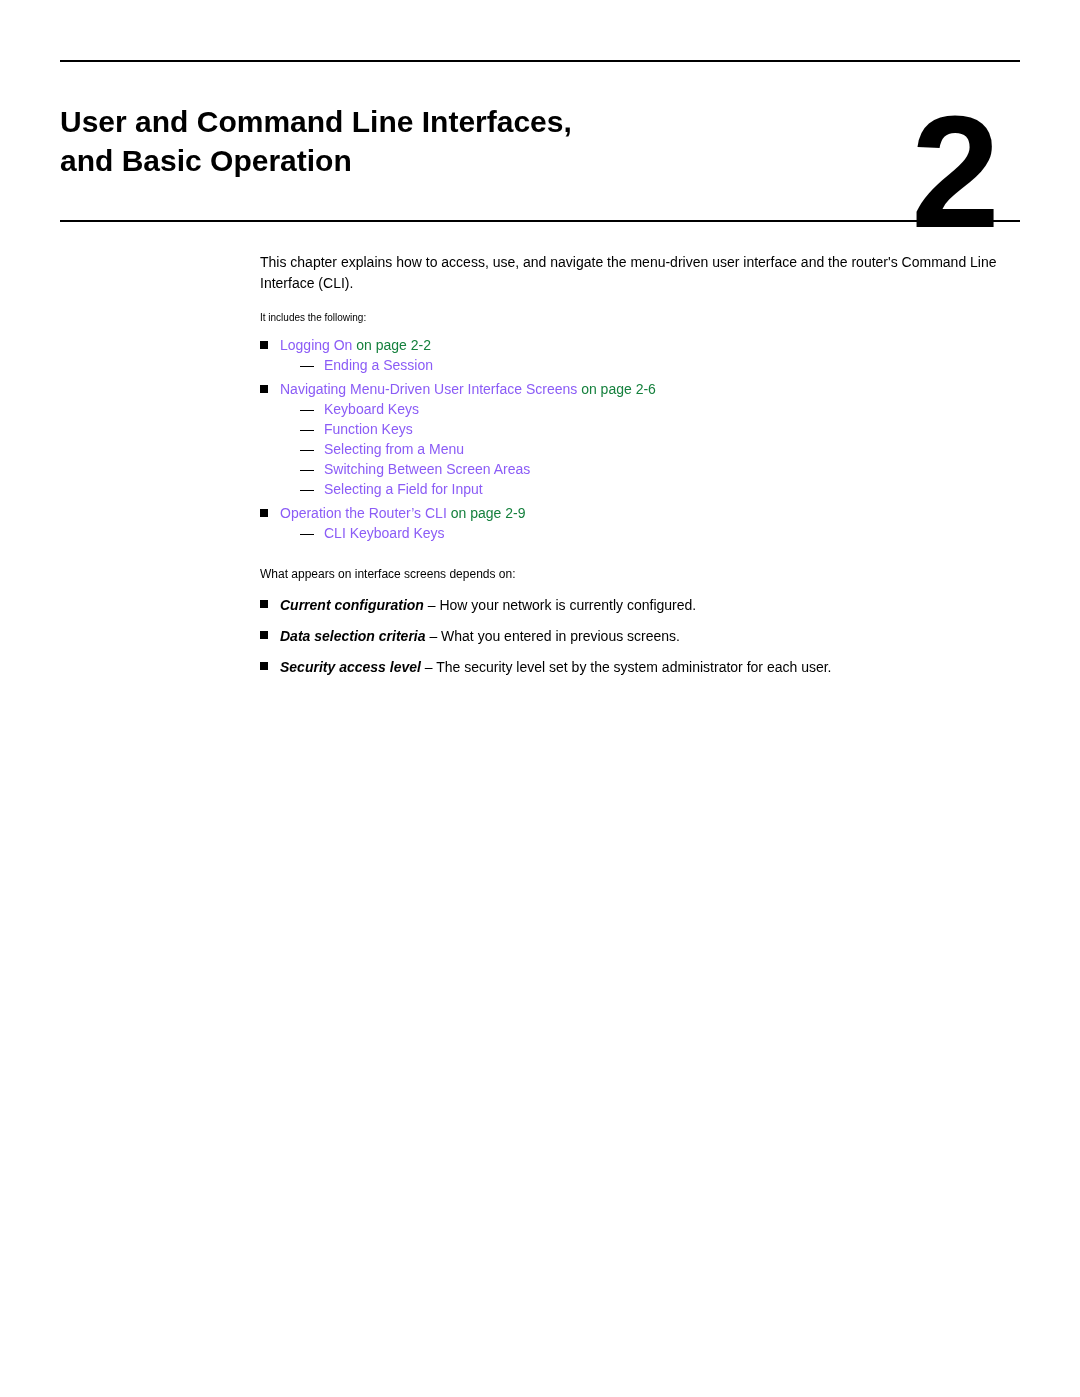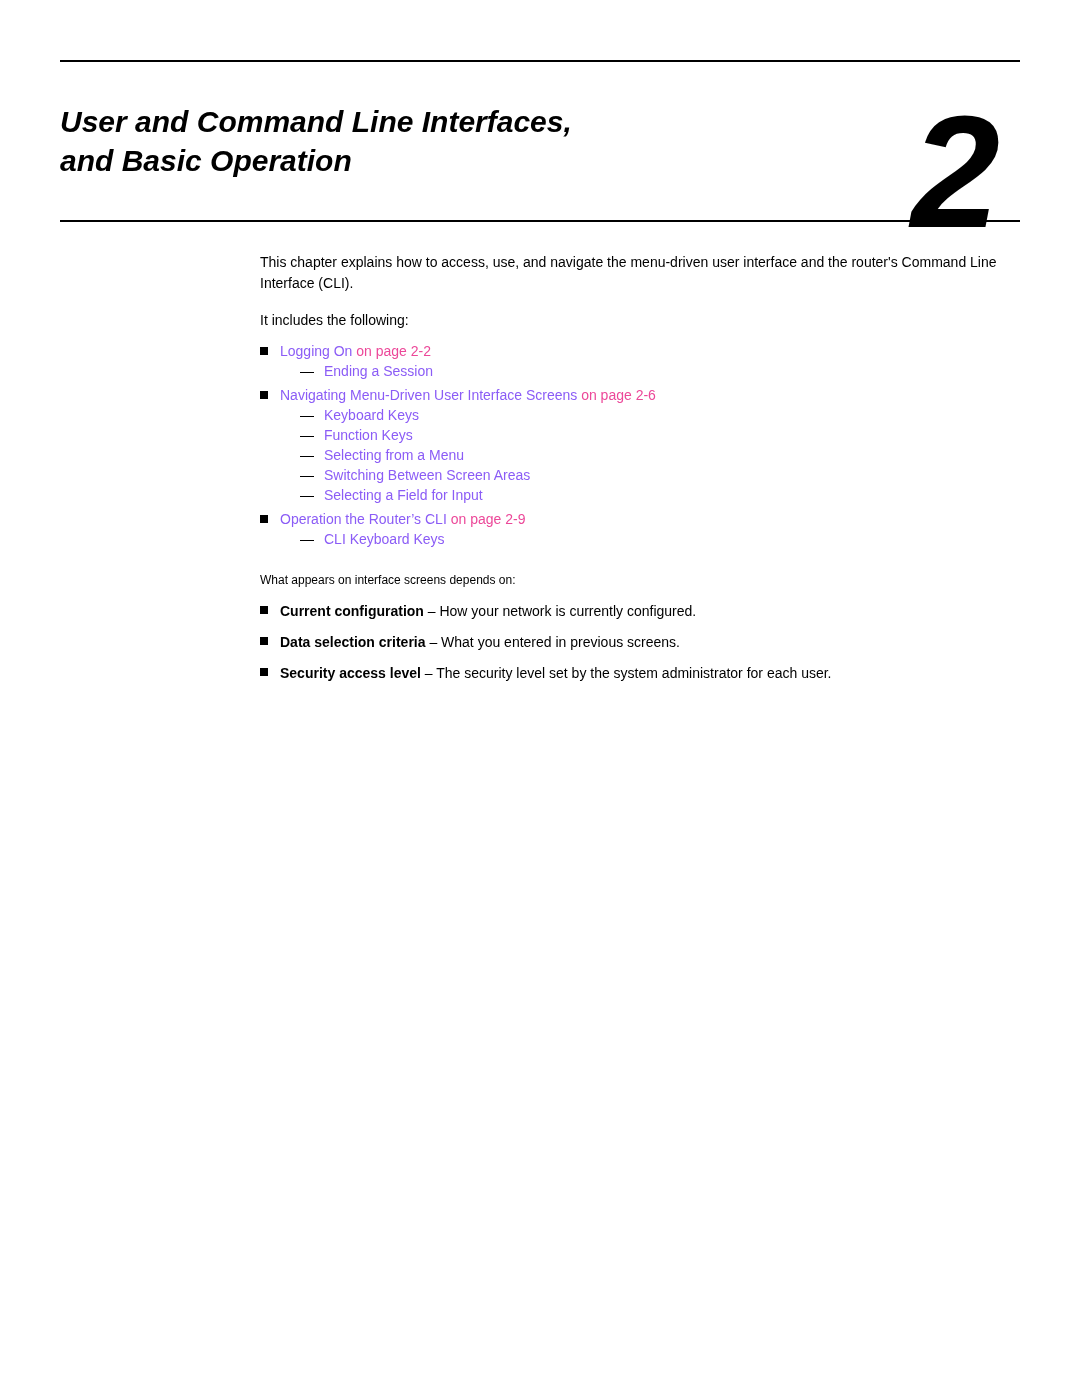--- a/index.html
+++ b/index.html
@@ -28,21 +28,20 @@
 
     .top-rule {
       border: none;
       border-top: 2px solid #000000;
       margin: 60px 60px 0 60px;
     }
 
     .chapter-header {
       padding: 40px 80px 0 60px;
       position: relative;
-      font-style: italic;
     }
 
     .chapter-title {
       font-size: 30px;
       font-weight: bold;
       font-family: Arial, Helvetica, sans-serif;
       line-height: 1.3;
       margin-bottom: 10px;
       max-width: 700px;
     }
@@ -69,21 +68,21 @@
     }
 
     .intro-text {
       font-size: 14px;
       line-height: 1.5;
       margin-bottom: 16px;
       font-family: Arial, Helvetica, sans-serif;
     }
 
     .includes-text {
-      font-size: 14px;
+      font-size: 10px;
       line-height: 1.5;
       margin-bottom: 12px;
       font-family: Arial, Helvetica, sans-serif;
     }
 
     .toc-list {
       list-style: none;
       margin-bottom: 20px;
     }
 
@@ -104,21 +103,21 @@
       margin-top: 4px;
       flex-shrink: 0;
     }
 
     .toc-link {
       color: #8b5cf6;
       text-decoration: none;
     }
 
     .toc-text {
-      color: #ec4899;
+      color: #15803d;
     }
 
     .sub-list {
       list-style: none;
       margin-left: 20px;
       margin-top: 4px;
     }
 
     .sub-list li {
       margin-bottom: 4px;
@@ -154,20 +153,21 @@
       align-items: flex-start;
       line-height: 1.5;
     }
 
     .bullet-list .bullet-square {
       margin-top: 5px;
     }
 
     .bold-term {
       font-weight: bold;
+      font-style: italic;
     }
   </style>
 </head>
 <body>
 
 <div class="page-container">
 
   <hr class="top-rule">
 
   <div class="chapter-header">

